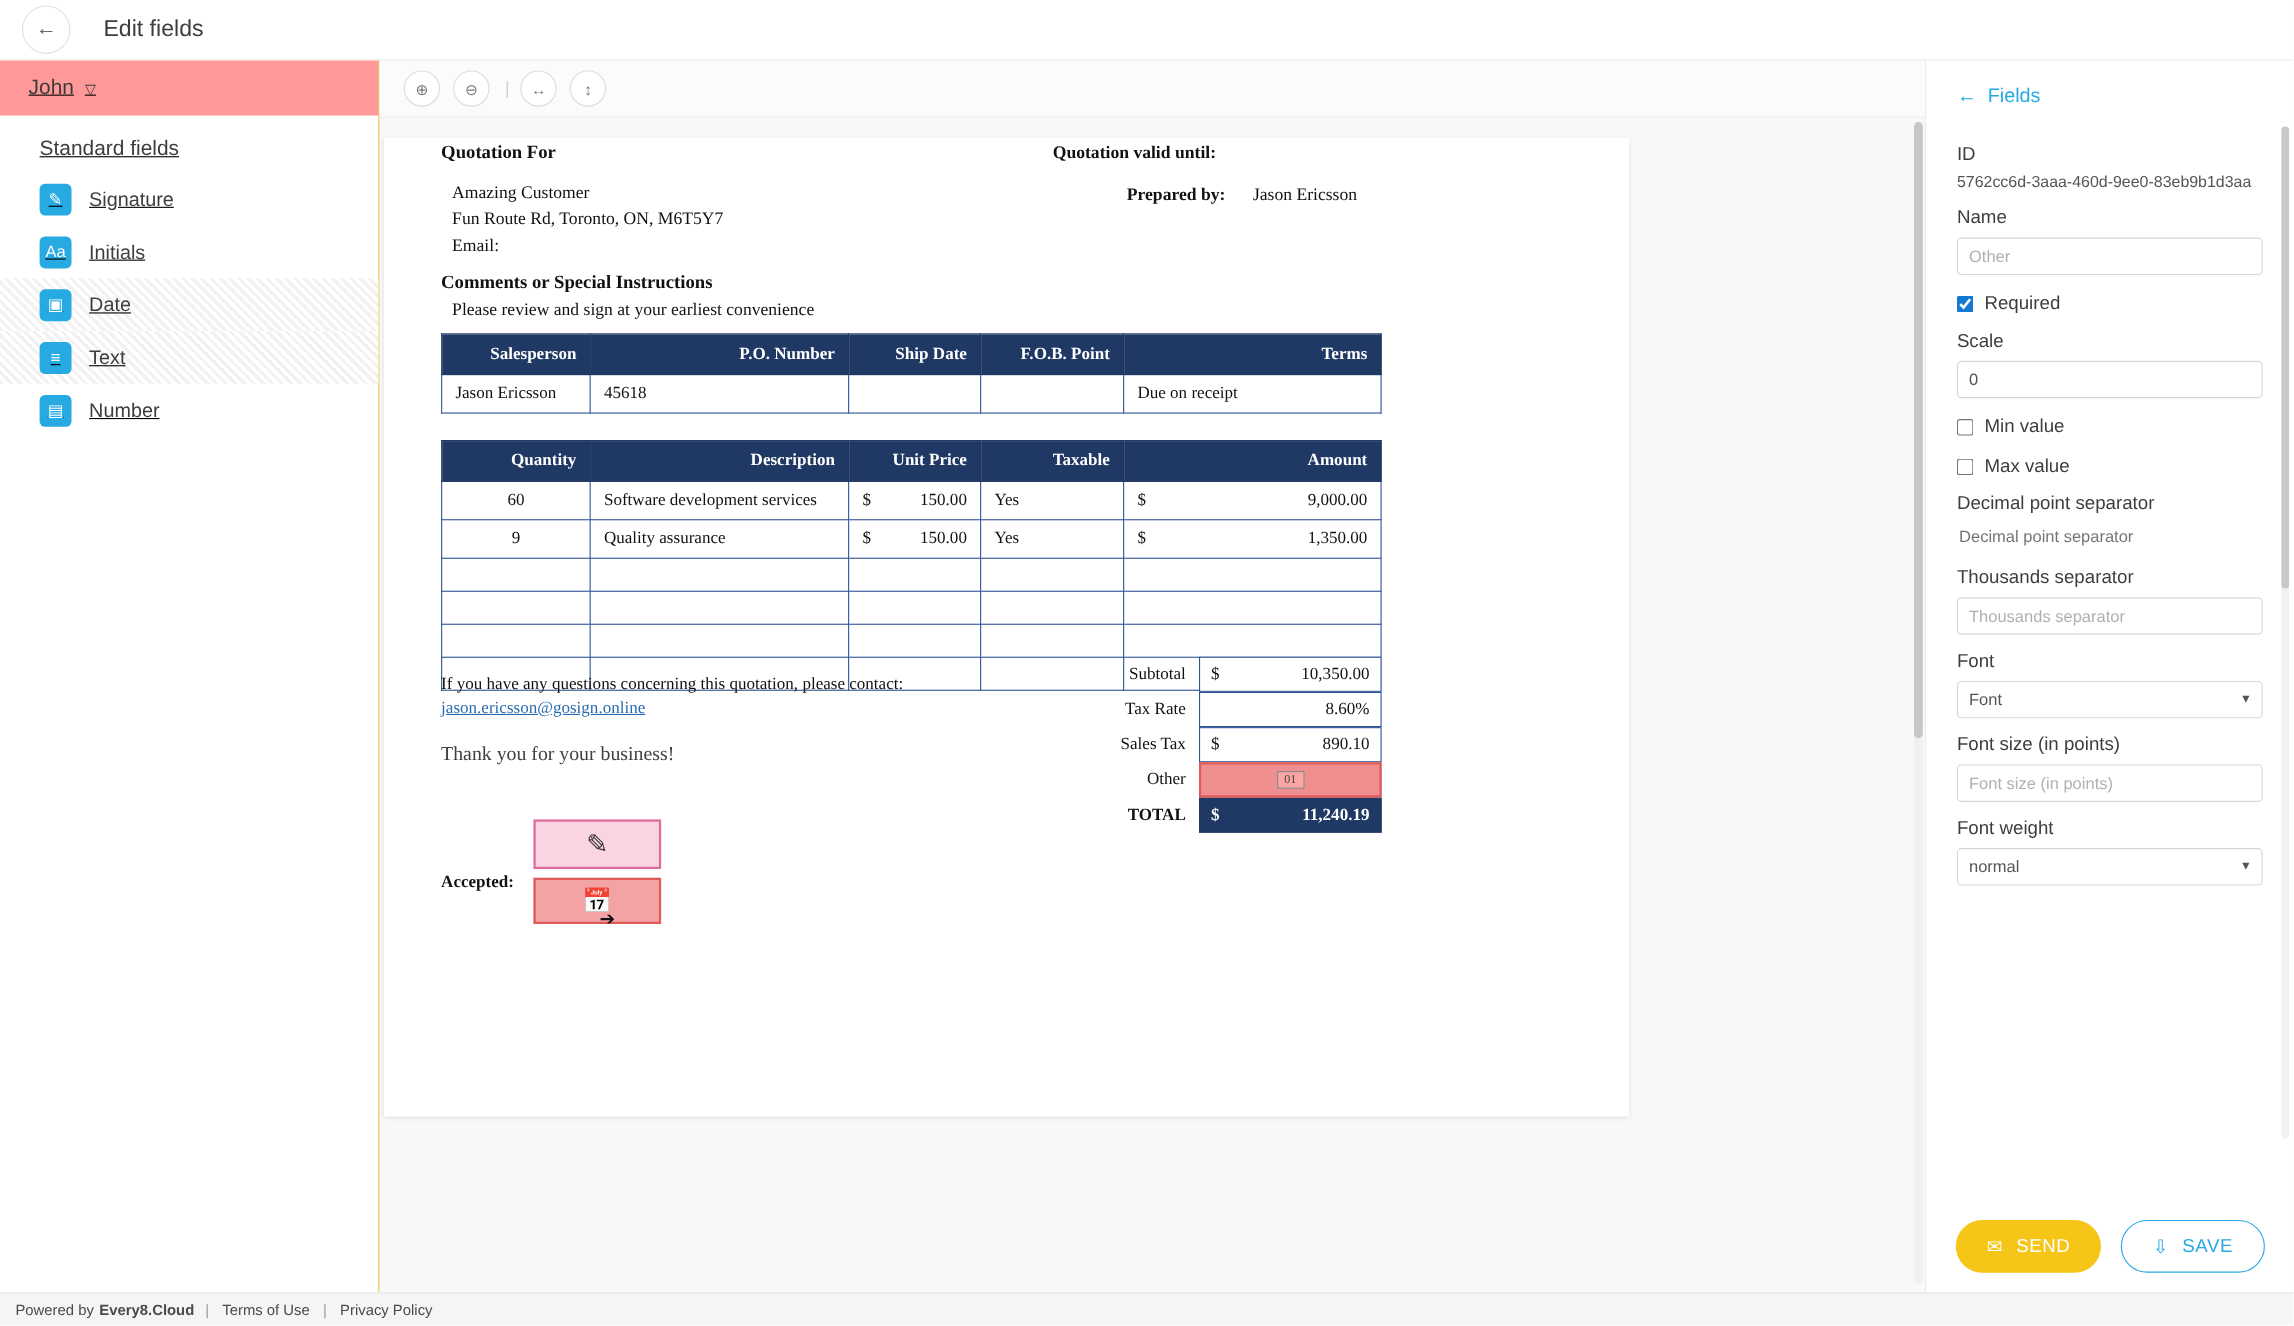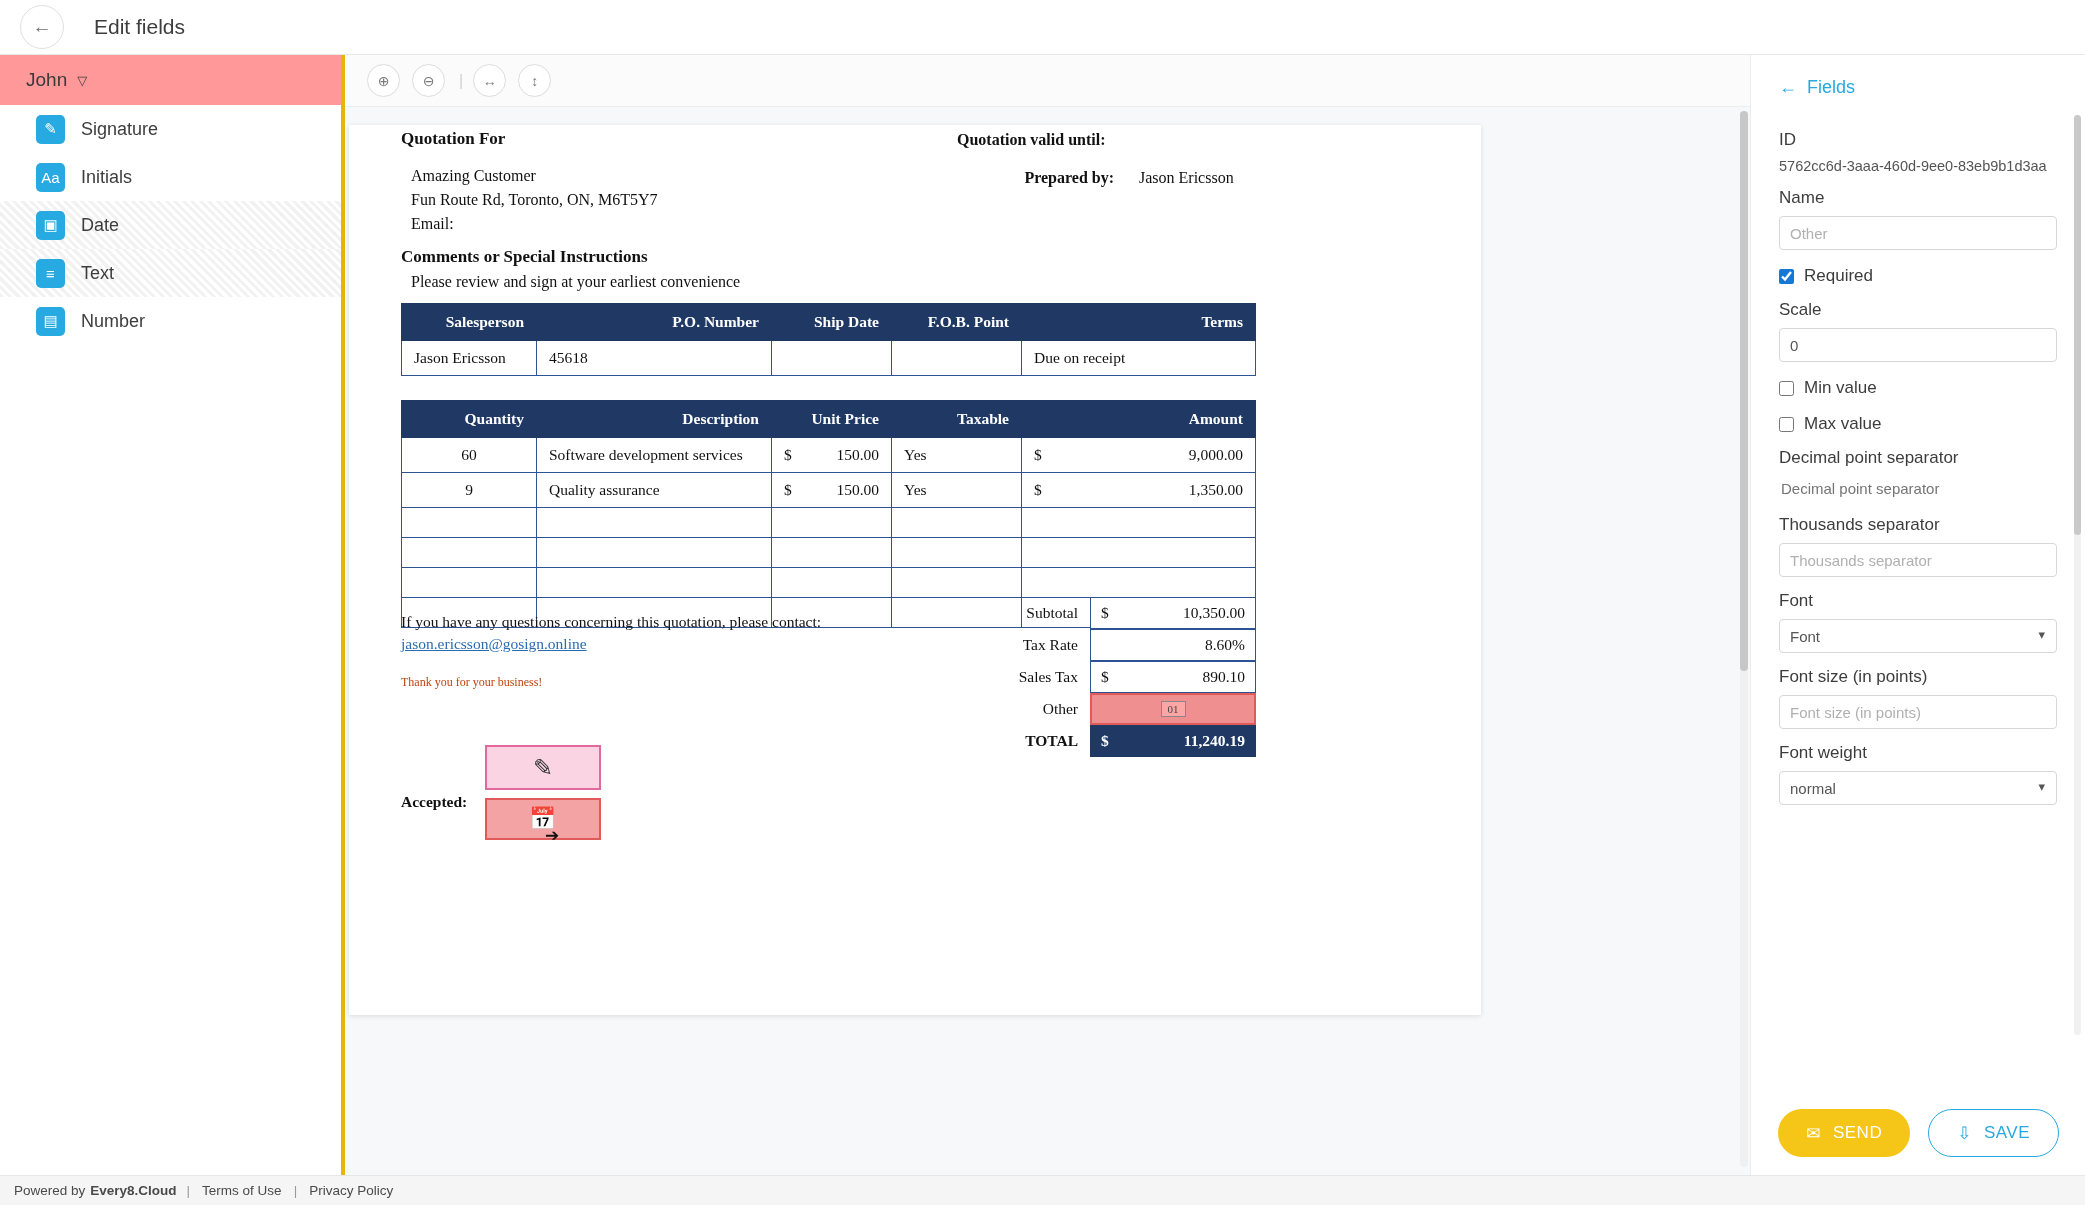--- a/index.html
+++ b/index.html
@@ -33,21 +33,22 @@
   }
   .page-title {
     margin-left: 30px;
     font-size: 21px; color: #3d3d3d; font-weight: 400;
   }
 
   
   .sidebar {
     position: absolute; top: 55px; left: 0; width: 345px; bottom: 30px;
     background: #ffffff;
-    border-right: 4px solid #eab308;
+    border-right: 1px solid #eab308;
+    text-decoration: underline;
   }
   .recipient-chip {
     height: 50px;
     background: #f99;
     display: flex; align-items: center;
     padding: 0 26px;
     color: #3a3a3a; font-size: 19px;
     cursor: pointer;
   }
   .recipient-chip .caret { margin-left: 10px; font-size: 13px; }
@@ -136,21 +137,21 @@
   }
   .t1 { left: 52px; top: 178px; width: 855px; }
   .t2 { left: 52px; top: 275px; width: 855px; }
   .ctr { text-align: center; }
   .rgt { text-align: right; }
   .cell-money { position: relative; }
   .cell-money .cur { position: absolute; left: 12px; }
 
   .contact-l1 { position: absolute; left: 52px; top: 488px; font-size: 15.5px; color: #111; }
   .contact-mail { position: absolute; left: 52px; top: 510px; font-size: 15.5px; color: #2b6cb0; text-decoration: underline; }
-  .thanks { position: absolute; left: 52px; top: 550px; font-size: 12px; color: #c2410c; }
+  .thanks { position: absolute; left: 52px; top: 550px; font-size: 18px; color: #404040; }
   .accepted { position: absolute; left: 52px; top: 668px; font-size: 15.5px; font-weight: bold; color: #111; }
 
   .totals { position: absolute; left: 596px; top: 472px; width: 311px; }
   .tot-row { display: flex; height: 32px; align-items: center; }
   .tot-lbl { width: 145px; text-align: right; padding-right: 12px; font-size: 15.5px; color: #111; }
   .tot-box {
     flex: 1; border: 1px solid #2e5395; height: 32px;
     display: flex; align-items: center; justify-content: space-between;
     padding: 0 10px; font-size: 15.5px; color: #111; background: #fff;
   }
@@ -279,20 +280,21 @@
       <span>←</span>
     </div>
     <div class="page-title">Edit fields</div>
   </div>
 
   <div class="sidebar">
     <div class="recipient-chip">
       <span>John</span>
       <span class="caret">▽</span>
     </div>
+    <div class="std-title">Standard fields</div>
 
     <div class="field-item">
       <div class="field-ico">✎</div>
       <div class="field-label">Signature</div>
     </div>
     <div class="field-item">
       <div class="field-ico">Aa</div>
       <div class="field-label">Initials</div>
     </div>
     <div class="field-item active">

